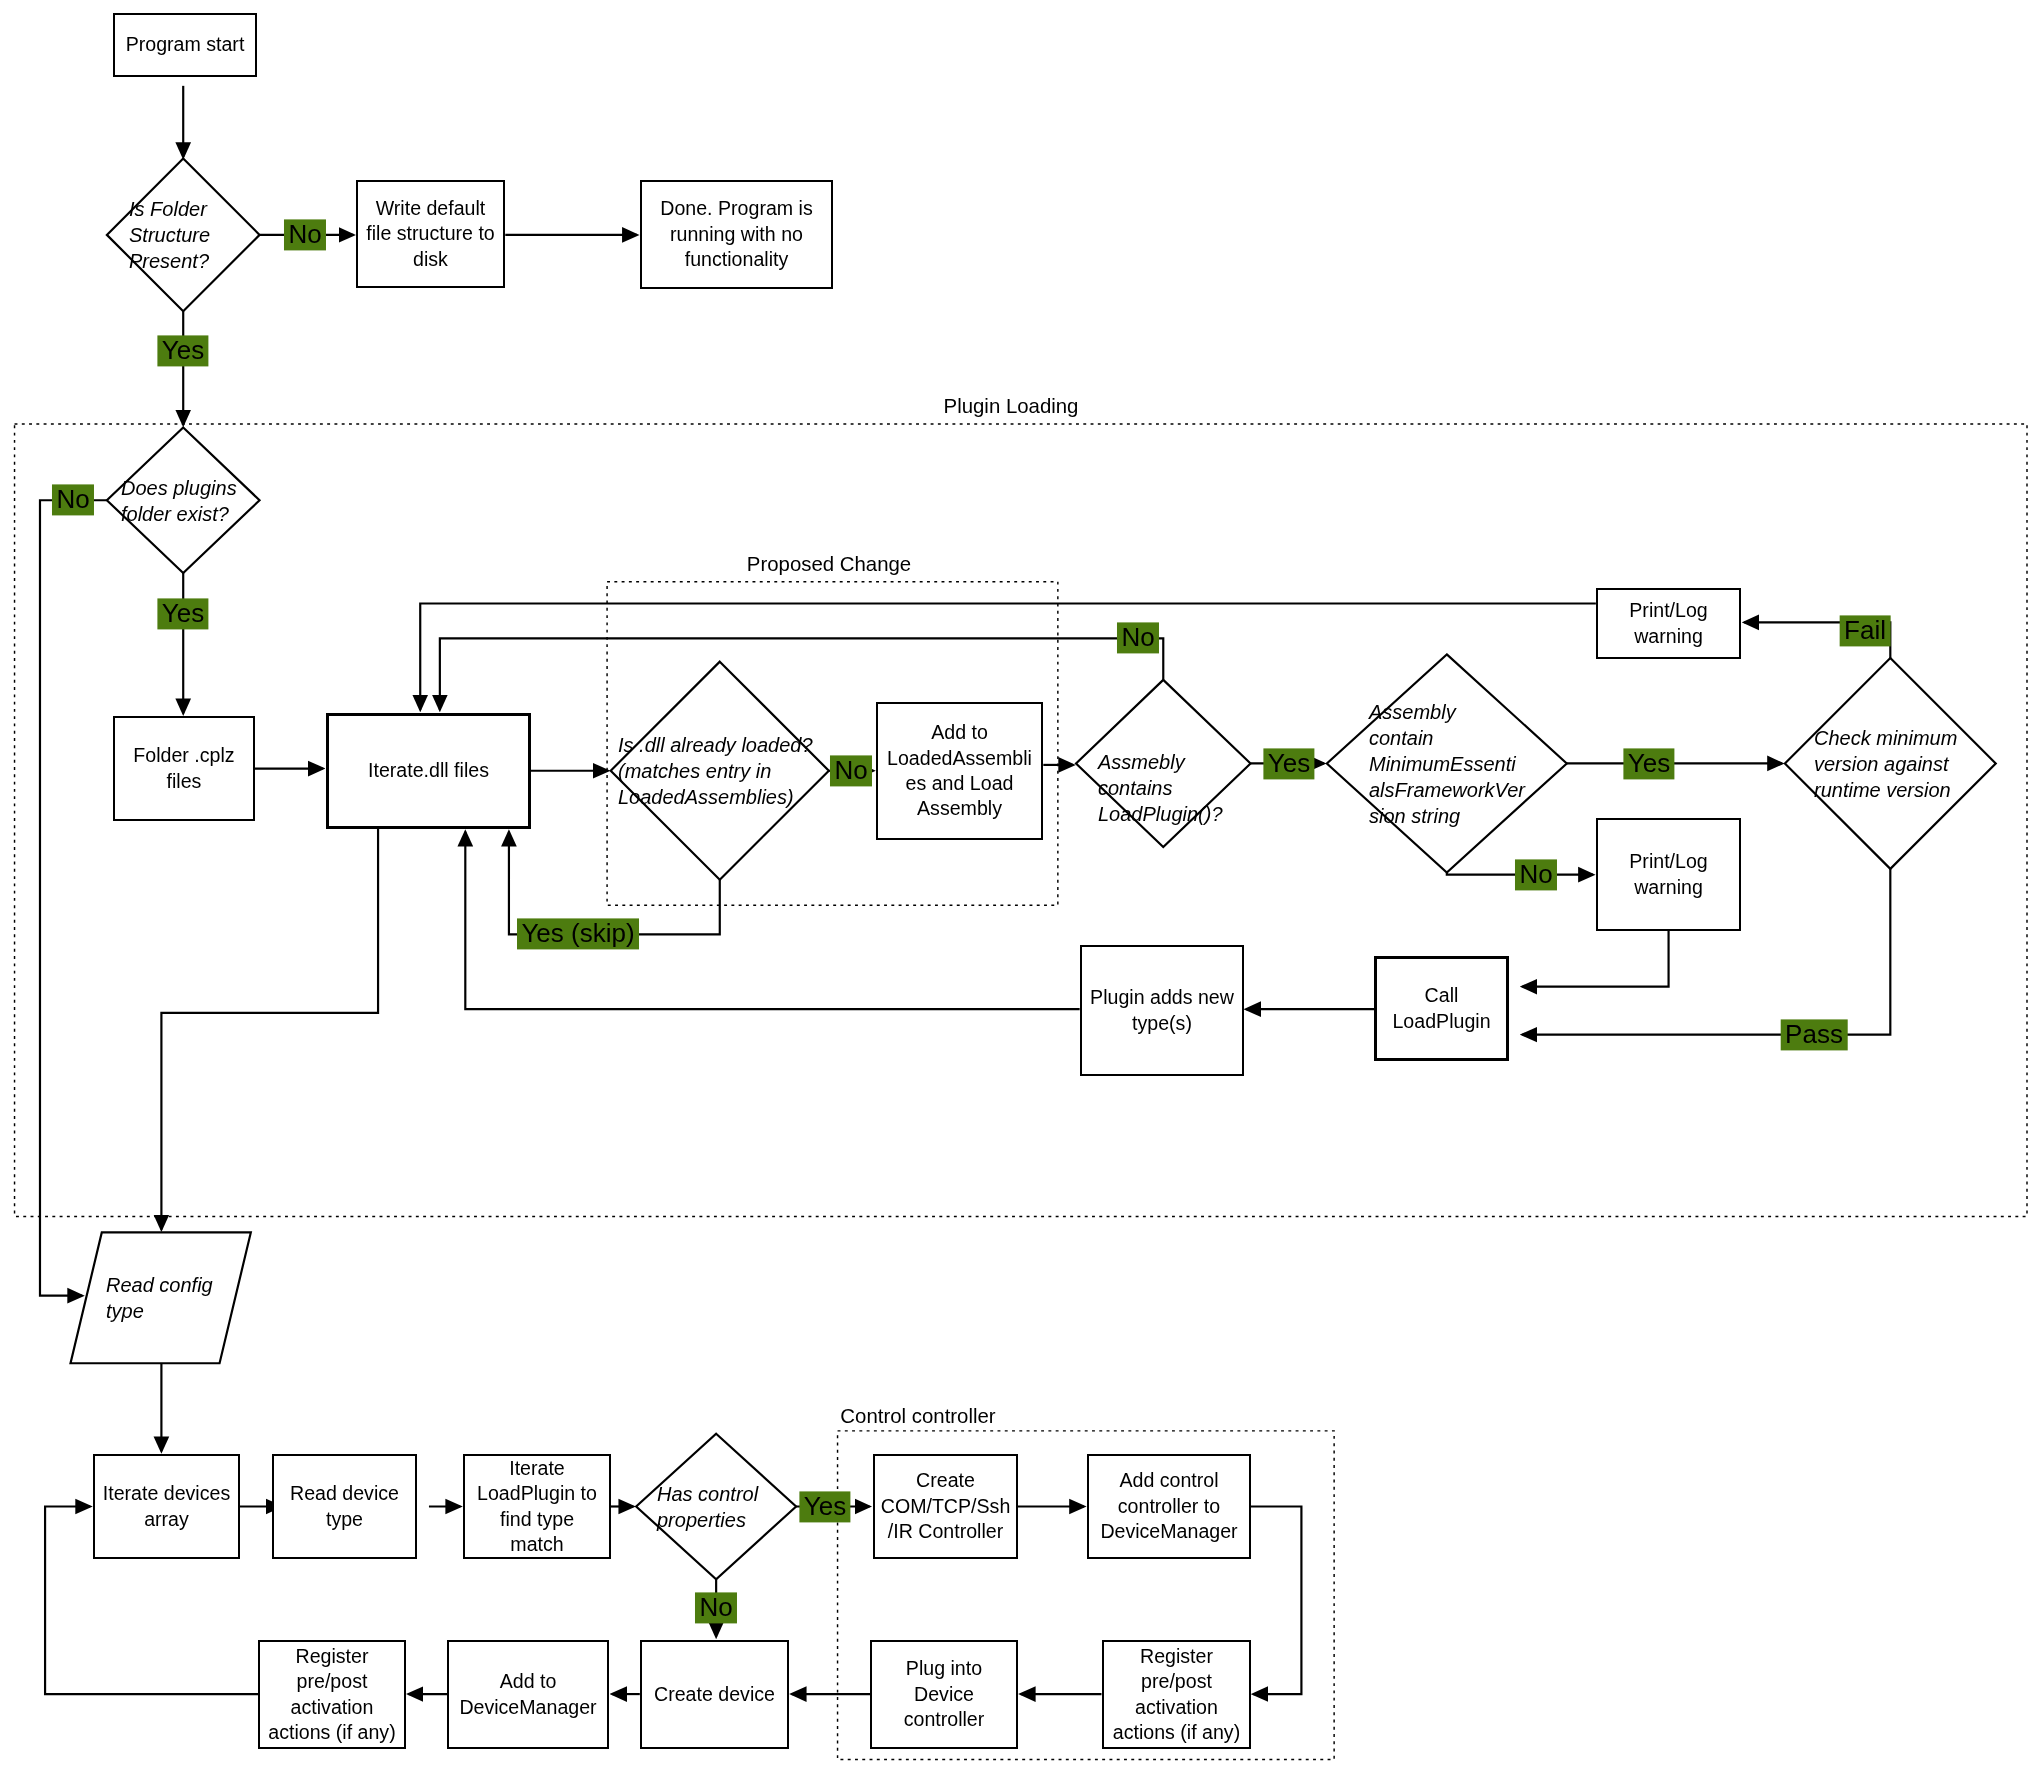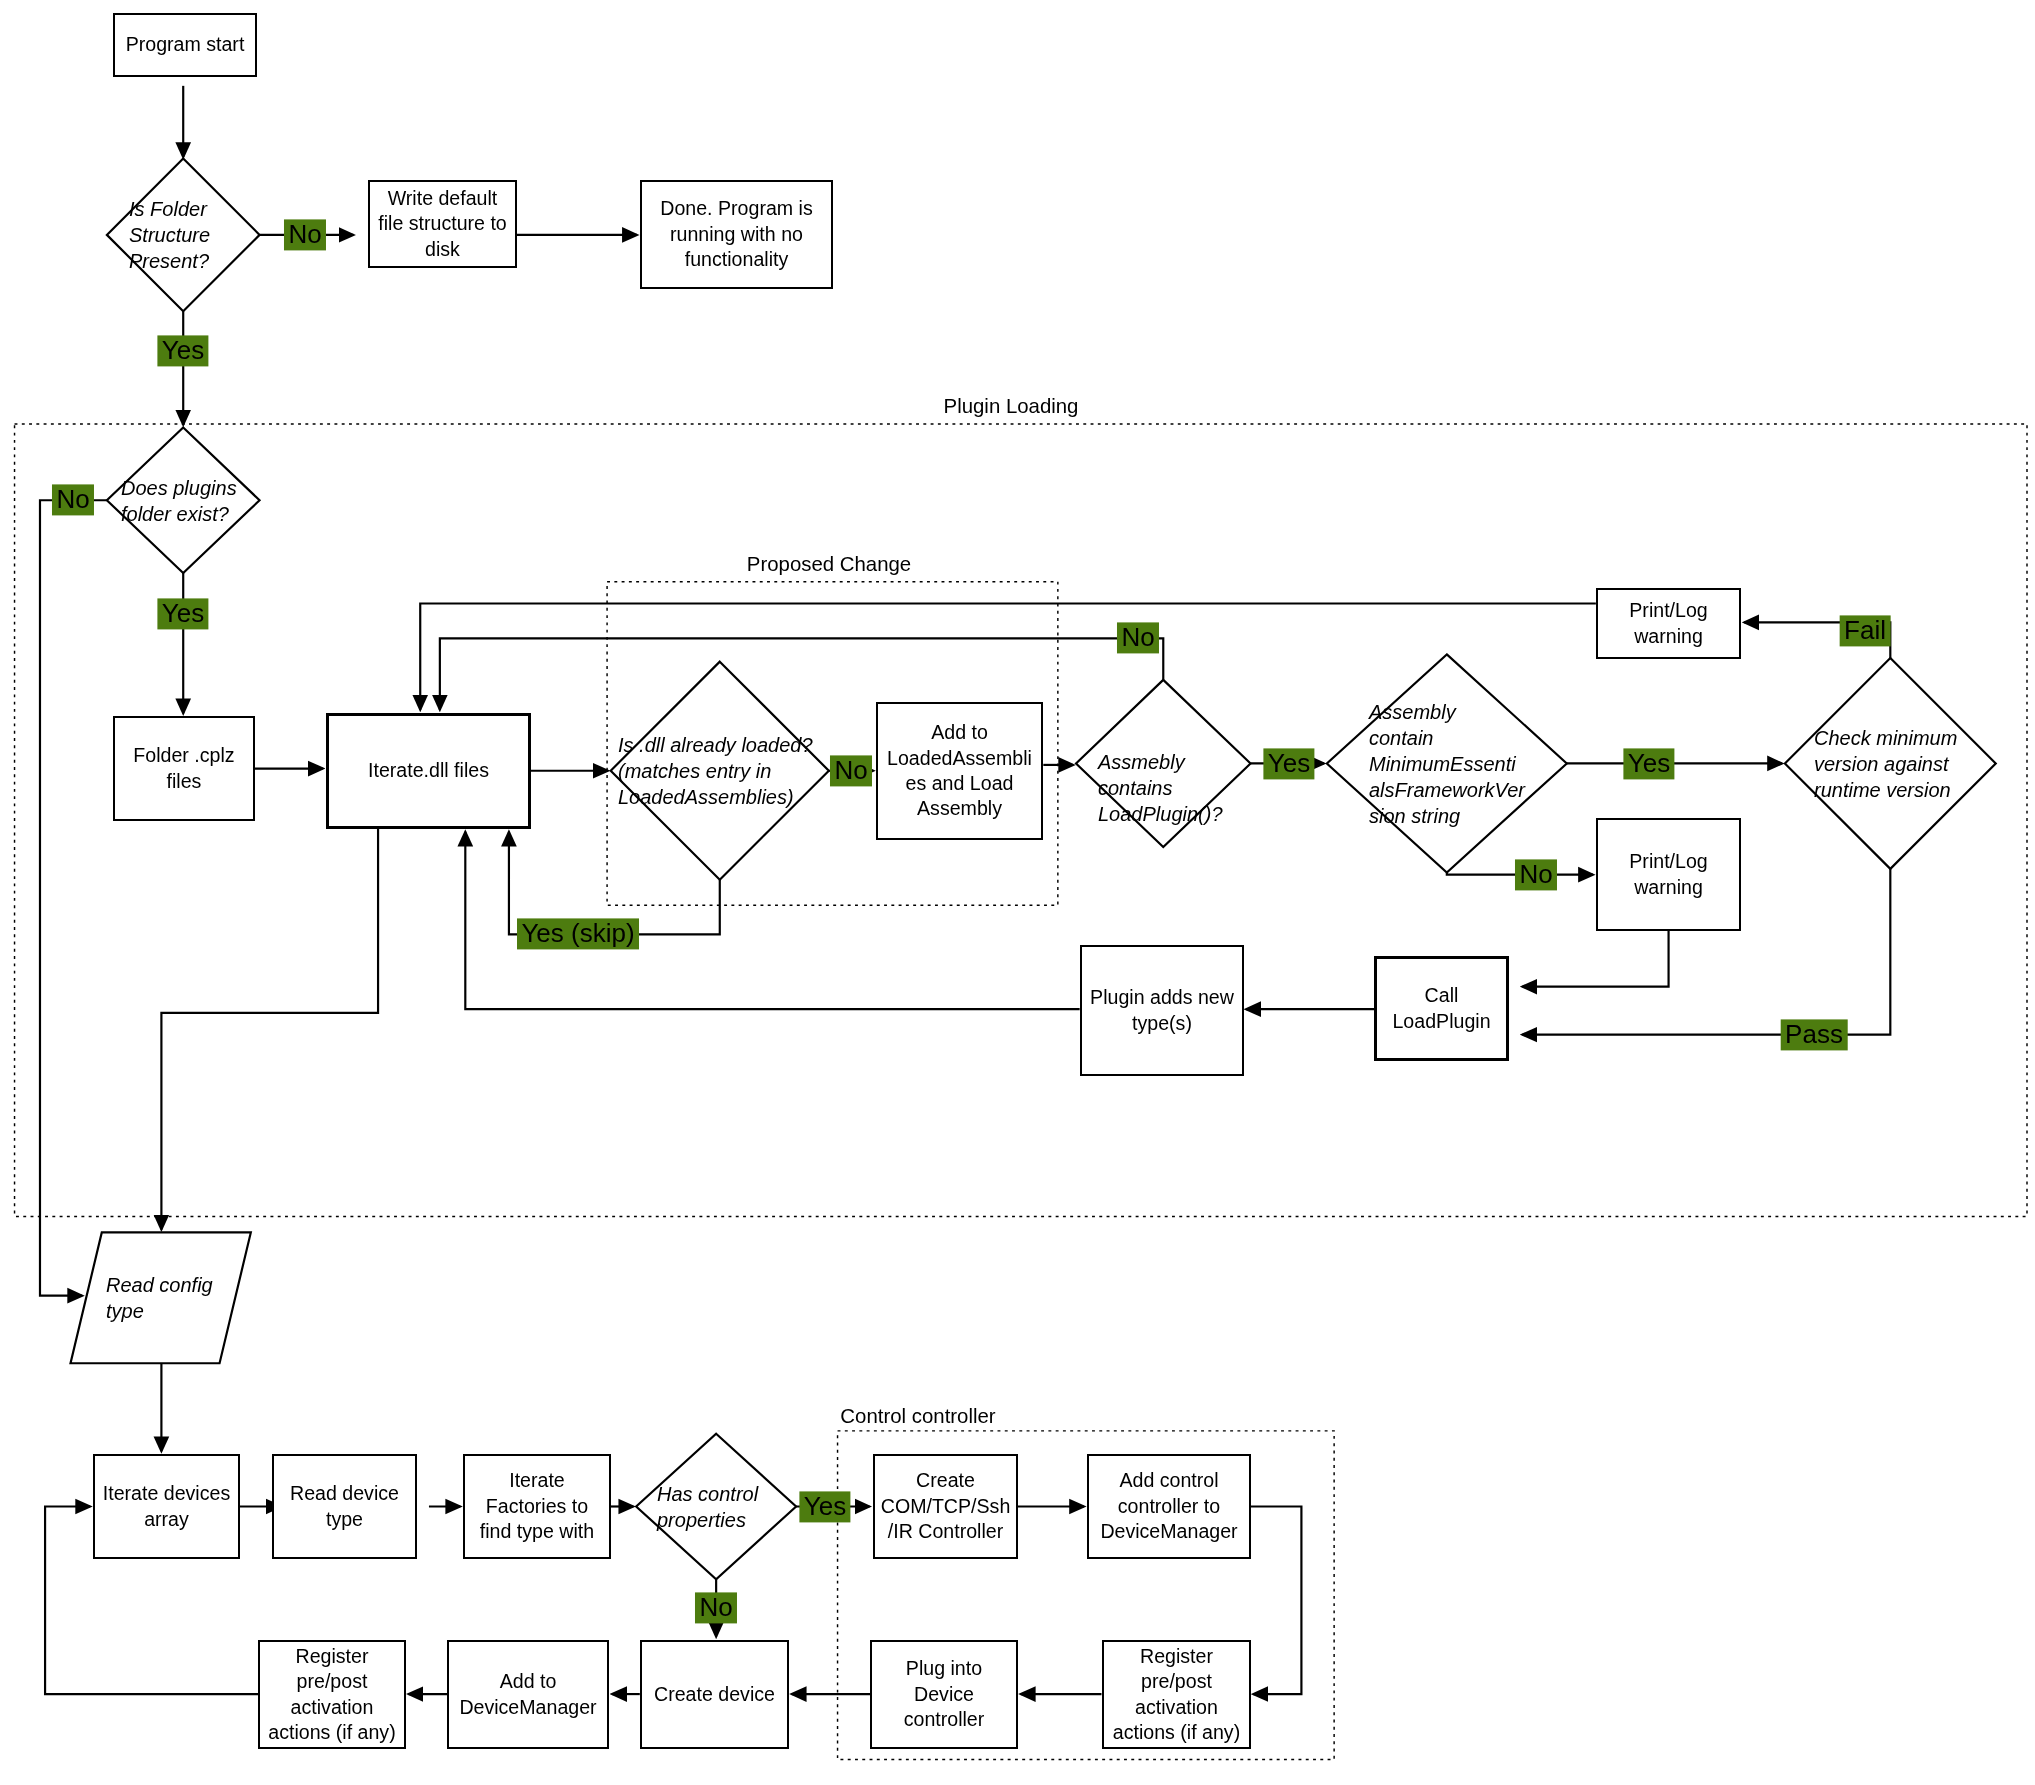--- a/index.html
+++ b/index.html
@@ -121,32 +121,32 @@
     <polygon class="shape" points="2600,905 2745,1050 2600,1195 2455,1050"></polygon>
     <polygon class="shape" points="985,1972 1095,2072 985,2172 875,2072"></polygon>
     <polygon class="shape" points="140,1695 345,1695 302,1875 97,1875"></polygon>
   </svg>
 
   <div class="clabel" style="left:1011px; top:406px">Plugin Loading</div>
   <div class="clabel" style="left:829px; top:564px">Proposed Change</div>
   <div class="clabel" style="left:918px; top:1416px">Control controller</div>
 
   <div class="node" style="left:113px; top:13px; width:144px; height:64px">Program start</div>
-  <div class="node" style="left:368px; top:180px; width:149px; height:88px">Write default file structure to disk</div>
+  <div class="node" style="left:356px; top:180px; width:149px; height:108px">Write default file structure to disk</div>
   <div class="node" style="left:640px; top:180px; width:193px; height:109px">Done.  Program is running with no functionality</div>
   <div class="node" style="left:113px; top:716px; width:142px; height:105px">Folder .cplz files</div>
   <div class="node bold" style="left:326px; top:713px; width:205px; height:116px">Iterate.dll files</div>
   <div class="node break" style="left:876px; top:702px; width:167px; height:138px">Add to LoadedAssemblies and Load Assembly</div>
   <div class="node" style="left:1596px; top:588px; width:145px; height:71px">Print/Log warning</div>
   <div class="node" style="left:1596px; top:818px; width:145px; height:113px">Print/Log warning</div>
   <div class="node bold" style="left:1374px; top:956px; width:135px; height:105px">Call LoadPlugin</div>
   <div class="node" style="left:1080px; top:945px; width:164px; height:131px">Plugin adds new type(s)</div>
   <div class="node" style="left:93px; top:1454px; width:147px; height:105px">Iterate devices array</div>
   <div class="node" style="left:272px; top:1454px; width:145px; height:105px">Read device type</div>
-  <div class="node" style="left:463px; top:1454px; width:148px; height:105px">Iterate Factories to find type with</div>
+  <div class="node" style="left:463px; top:1454px; width:148px; height:105px">Iterate LoadPlugin to find type match</div>
   <div class="node" style="left:873px; top:1454px; width:145px; height:105px">Create COM/TCP/Ssh /IR Controller</div>
   <div class="node" style="left:1087px; top:1454px; width:164px; height:105px">Add control controller to DeviceManager</div>
   <div class="node" style="left:1102px; top:1640px; width:149px; height:109px">Register pre/post activation actions (if any)</div>
   <div class="node" style="left:870px; top:1640px; width:148px; height:109px">Plug into Device controller</div>
   <div class="node" style="left:640px; top:1640px; width:149px; height:109px">Create device</div>
   <div class="node" style="left:447px; top:1640px; width:162px; height:109px">Add to DeviceManager</div>
   <div class="node" style="left:258px; top:1640px; width:148px; height:109px">Register pre/post activation actions (if any)</div>
 
   <div class="shape-label" style="left:129px; top:180px; width:109px; height:109px">Is Folder Structure Present?</div>
   <div class="shape-label" style="left:121px; top:464px; width:124px; height:73px">Does plugins folder exist?</div>

